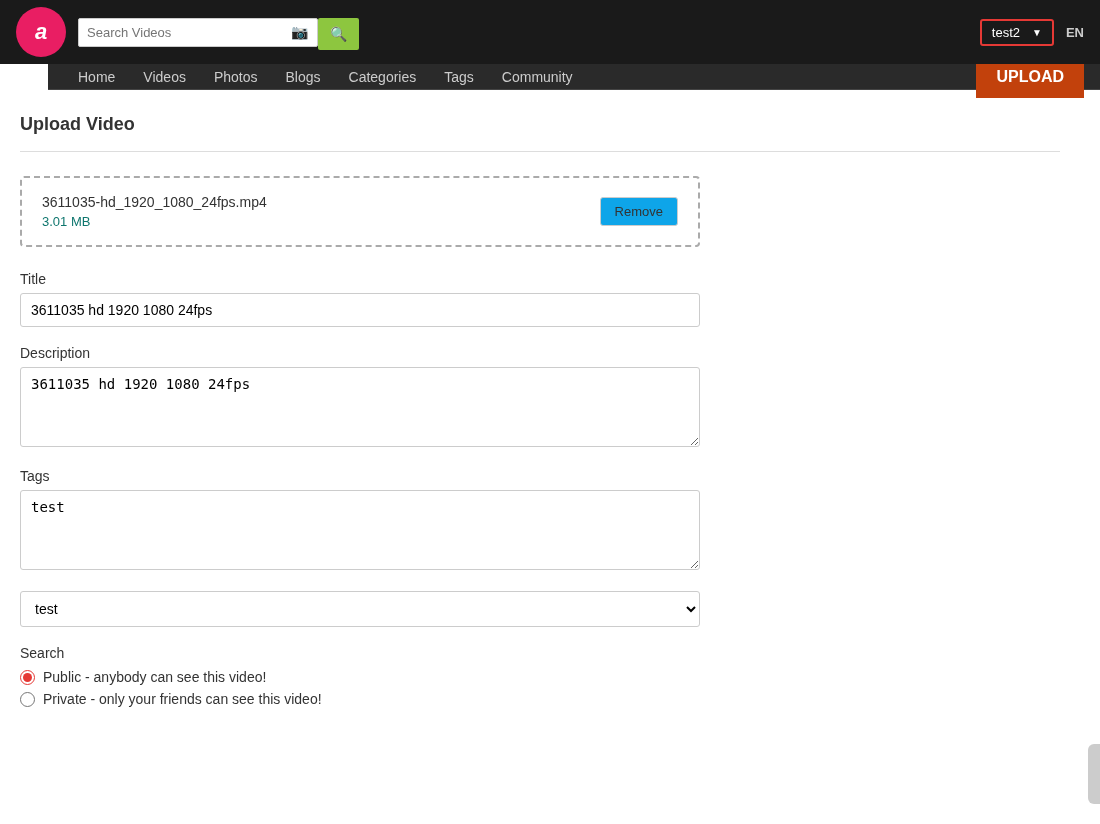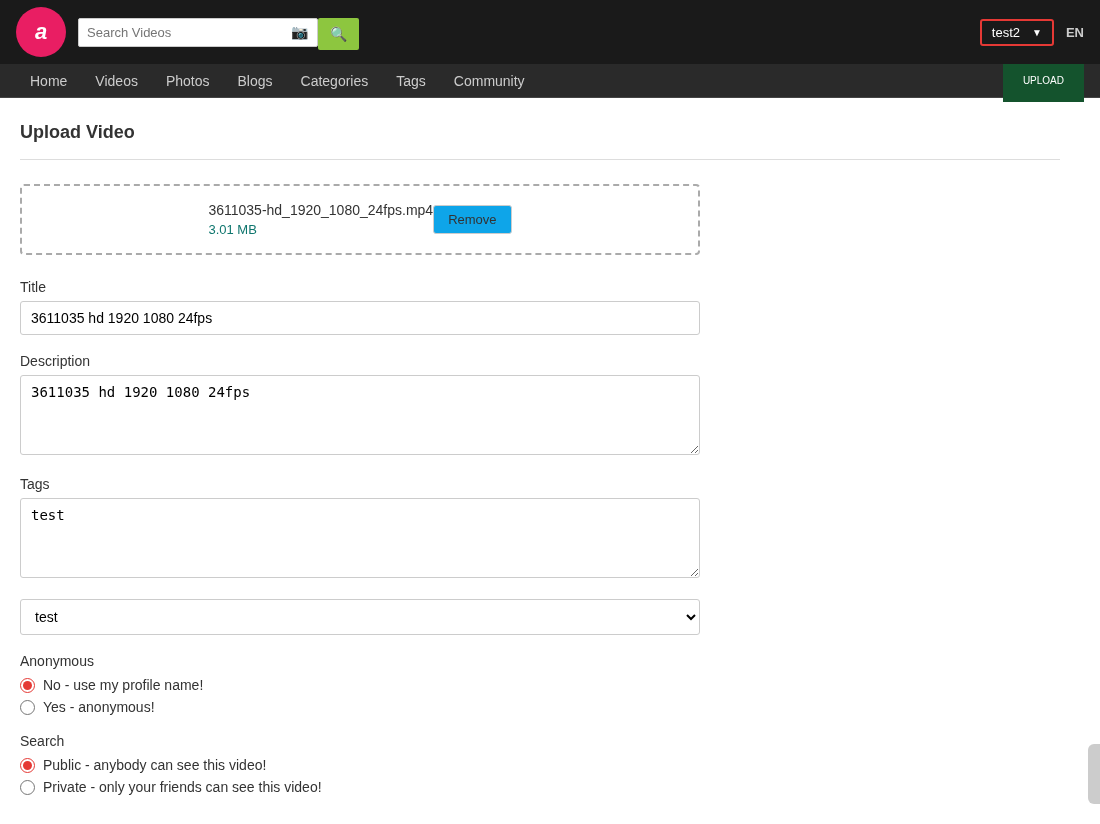--- a/index.html
+++ b/index.html
@@ -94,43 +94,44 @@
       font-size: 13px;
       font-weight: bold;
     }
 
     
     .nav {
       background: #2a2a2a;
       display: flex;
       align-items: center;
       padding: 4px 16px;
-      height: 34px;
+      height: 26px;
       border-bottom: 1px solid #444;
+      margin-left: 48px;
     }
     .nav-item {
       color: #ccc;
       text-decoration: none;
       padding: 0 14px;
       height: 42px;
       display: flex;
       align-items: center;
       font-size: 14px;
       cursor: pointer;
     }
     .nav-upload {
       margin-left: auto;
-      background: #14532d;
+      background: #c2410c;
       color: #fff;
       padding: 0 20px;
       height: 42px;
       display: flex;
       align-items: center;
-      font-size: 10px;
-      font-weight: normal;
+      font-size: 16px;
+      font-weight: bold;
       cursor: pointer;
       text-decoration: none;
     }
 
     
     .main {
       padding: 24px 20px;
       max-width: 1080px;
     }
     .page-title {
@@ -147,21 +148,21 @@
 
     
     .file-zone {
       border: 2px dashed #aaa;
       border-radius: 4px;
       padding: 16px 20px;
       margin-bottom: 24px;
       max-width: 680px;
       display: flex;
       align-items: center;
-      justify-content: center;
+      justify-content: space-between;
     }
     .file-info {}
     .file-name {
       font-size: 14px;
       color: #333;
       margin-bottom: 4px;
     }
     .file-size {
       font-size: 13px;
       color: #0f766e;
@@ -313,31 +314,20 @@
     <label class="form-label">Tags</label>
     <textarea class="form-textarea" style="">test</textarea>
   </div>
 
   <div class="form-group">
     <select class="form-select">
       <option>test</option>
     </select>
   </div>
 
-  <div class="radio-group">
-    <div class="section-label">Anonymous</div>
-    <label class="radio-item">
-      <input type="radio" class="radio-input" name="anonymous" value="no" checked="" style="">
-      <span>No - use my profile name!</span>
-    </label>
-    <label class="radio-item">
-      <input type="radio" class="radio-input" name="anonymous" value="yes" style="">
-      <span>Yes - anonymous!</span>
-    </label>
-  </div>
 
   <div class="radio-group">
     <div class="section-label">Search</div>
     <label class="radio-item">
       <input type="radio" class="radio-input" name="privacy" value="public" checked="" style="">
       <span>Public - anybody can see this video!</span>
     </label>
     <label class="radio-item">
       <input type="radio" class="radio-input" name="privacy" value="private" style="">
       <span>Private - only your friends can see this video!</span>

